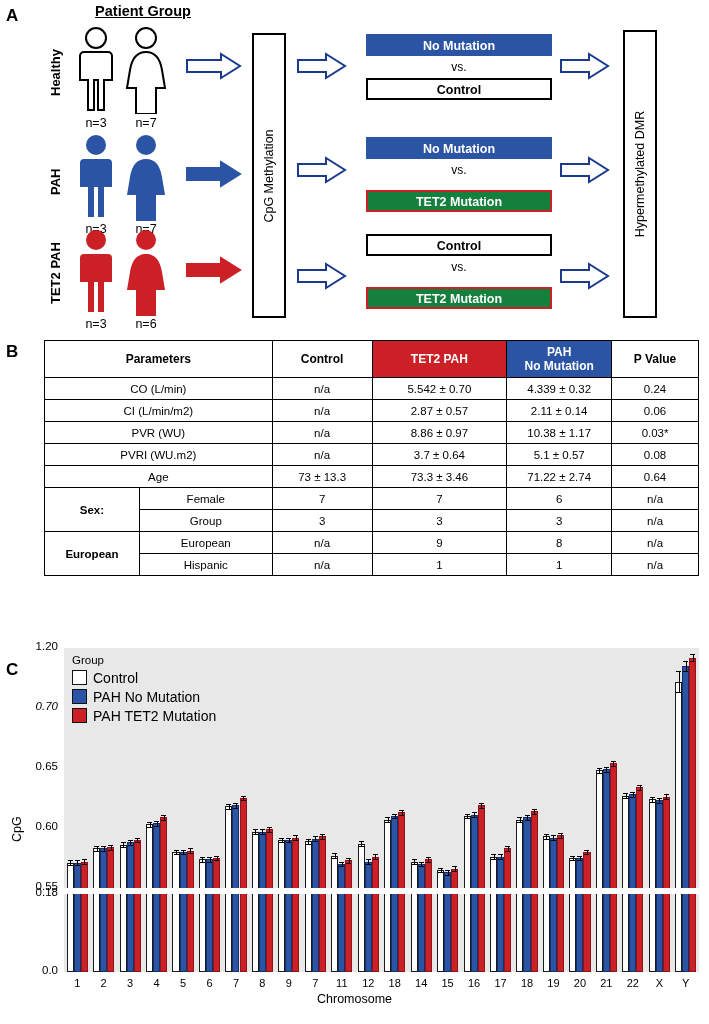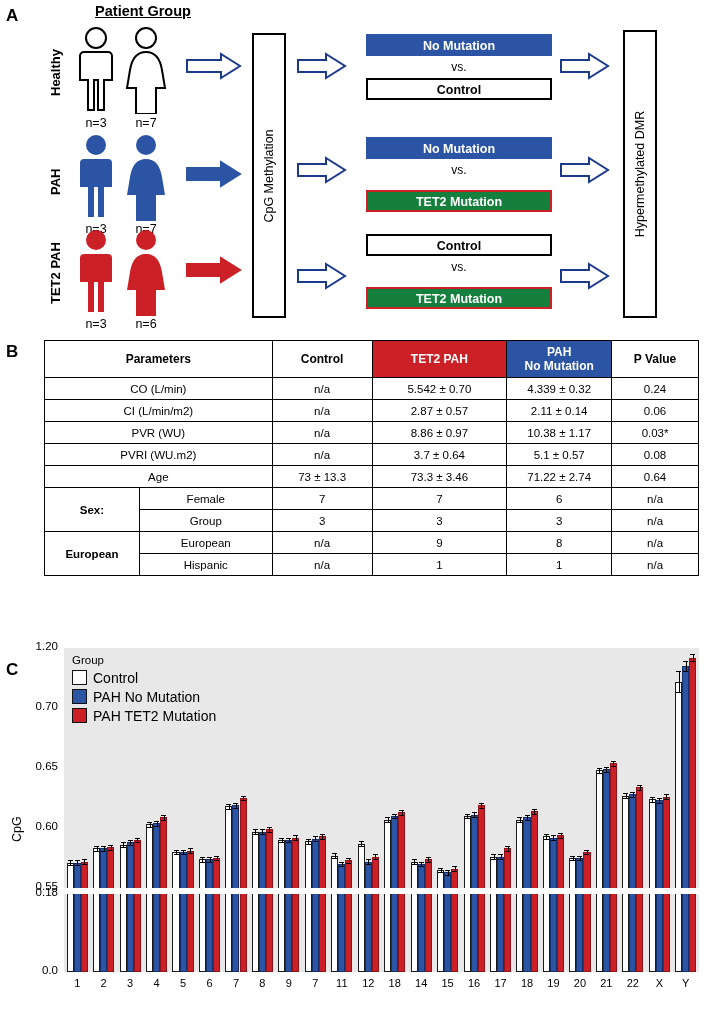--- a/index.html
+++ b/index.html
@@ -345,21 +345,21 @@
   <div class="panel-letter" style="left:6px; top:28px;">C</div>
 
   <div class="axis-label-y" style="left:10px; top:150px; height:60px;">CpG</div>
 
   <div class="plot-area" id="plot-upper" style="left:64px; top:16px; width:635px; height:240px;"></div>
 
   <div class="plot-area" id="plot-lower" style="left:64px; top:262px; width:635px; height:78px;"></div>
 
   <div id="ytick-layer">
       <div class="ytick" style="left: 24px; top: 8px;">1.20</div>
-      <div class="ytick" style="left: 24px; top: 68px;">0.70</div>
+      <div class="ytick" style="left: 24px; top: 68px; font-style: italic;">0.70</div>
       <div class="ytick" style="left: 24px; top: 128px;">0.65</div>
       <div class="ytick" style="left: 24px; top: 188px;">0.60</div>
       <div class="ytick" style="left: 24px; top: 248px;">0.55</div>
       <div class="ytick" style="left: 24px; top: 254px;">0.18</div>
       <div class="ytick" style="left: 24px; top: 332px;">0.0</div>
     </div>
   <div id="xtick-layer">
       <div class="xtick" style="left: 64px; width: 26.4583px; top: 345px;">1</div>
       <div class="xtick" style="left: 90.4583px; width: 26.4583px; top: 345px;">2</div>
       <div class="xtick" style="left: 116.917px; width: 26.4583px; top: 345px;">3</div>
@@ -379,20 +379,21 @@
       <div class="xtick" style="left: 487.333px; width: 26.4583px; top: 345px;">17</div>
       <div class="xtick" style="left: 513.792px; width: 26.4583px; top: 345px;">18</div>
       <div class="xtick" style="left: 540.25px; width: 26.4583px; top: 345px;">19</div>
       <div class="xtick" style="left: 566.708px; width: 26.4583px; top: 345px;">20</div>
       <div class="xtick" style="left: 593.167px; width: 26.4583px; top: 345px;">21</div>
       <div class="xtick" style="left: 619.625px; width: 26.4583px; top: 345px;">22</div>
       <div class="xtick" style="left: 646.083px; width: 26.4583px; top: 345px;">X</div>
       <div class="xtick" style="left: 672.542px; width: 26.4583px; top: 345px;">Y</div>
     </div>
 
+  <div class="axis-label-x" style="top:360px;">Chromosome</div>
 
   <div class="legend" style="left:72px; top:22px;">
     <div class="ltitle">Group</div>
     <div class="lrow">
       <span class="lsw ctrl"></span>
       <span class="ltext">Control</span>
     </div>
     <div class="lrow">
       <span class="lsw blue"></span>
       <span class="ltext">PAH No Mutation</span>

